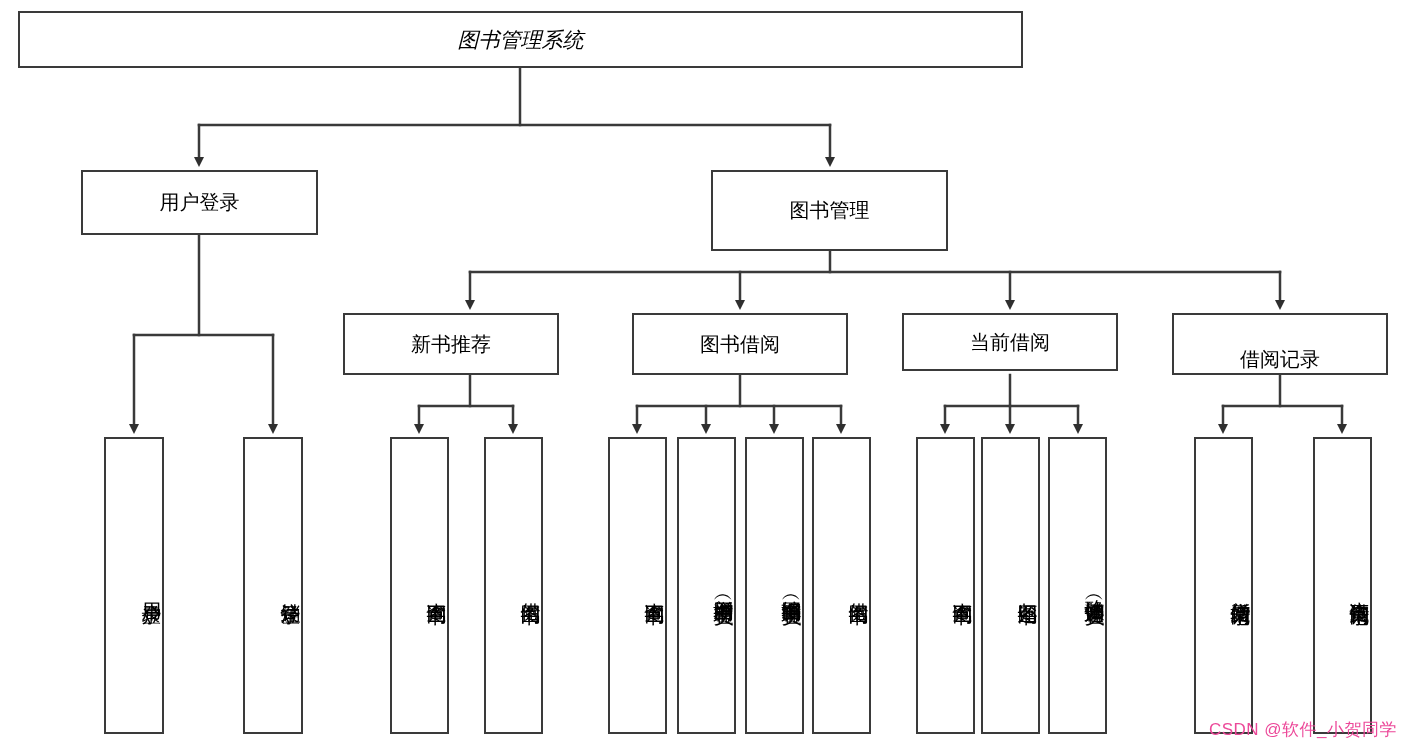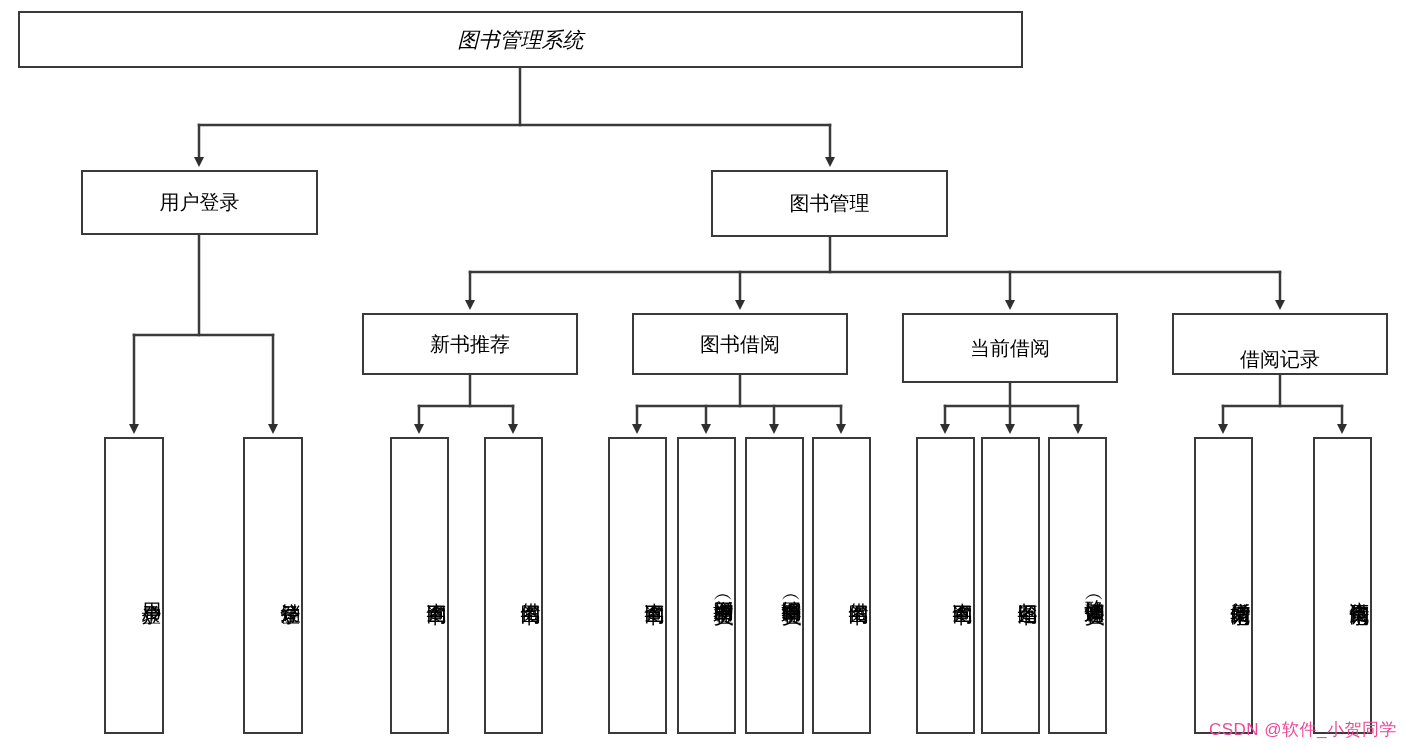--- a/index.html
+++ b/index.html
@@ -130,31 +130,31 @@
     </g>
   </svg>
 
   <div class="node root" style="left:18px; top:11px; width:1005px; height:57px;">
     <span class="lbl">图书管理系统</span>
   </div>
 
   <div class="node lvl1" style="left:81px; top:170px; width:237px; height:65px;">
     <span class="lbl">用户登录</span>
   </div>
-  <div class="node lvl1" style="left:711px; top:170px; width:237px; height:67px;">
+  <div class="node lvl1" style="left:711px; top:170px; width:237px; height:81px;">
     <span class="lbl">图书管理</span>
   </div>
 
-  <div class="node lvl2" style="left:362px; top:313px; width:216px; height:62px;">
+  <div class="node lvl2" style="left:343px; top:313px; width:216px; height:62px;">
     <span class="lbl">新书推荐</span>
   </div>
   <div class="node lvl2" style="left:632px; top:313px; width:216px; height:62px;">
     <span class="lbl">图书借阅</span>
   </div>
-  <div class="node lvl2" style="left:902px; top:313px; width:216px; height:70px;">
+  <div class="node lvl2" style="left:902px; top:313px; width:216px; height:58px;">
     <span class="lbl">当前借阅</span>
   </div>
   <div class="node lvl2" style="left:1172px; top:313px; width:216px; height:62px;align-items:flex-end;">
     <span class="lbl">借阅记录</span>
   </div>
 
   <div class="node leaf" style="left:104px; top:437px; width:60px; height:297px;">
     <span class="lbl">用户登录</span>
   </div>
   <div class="node leaf" style="left:243px; top:437px; width:60px; height:297px;">

